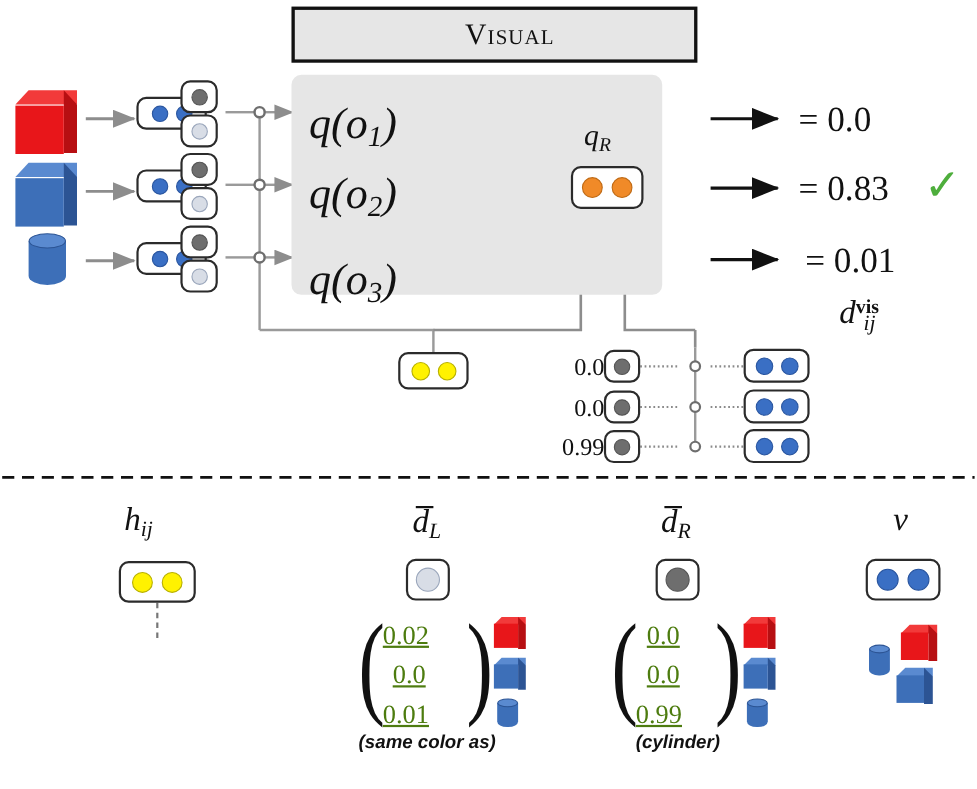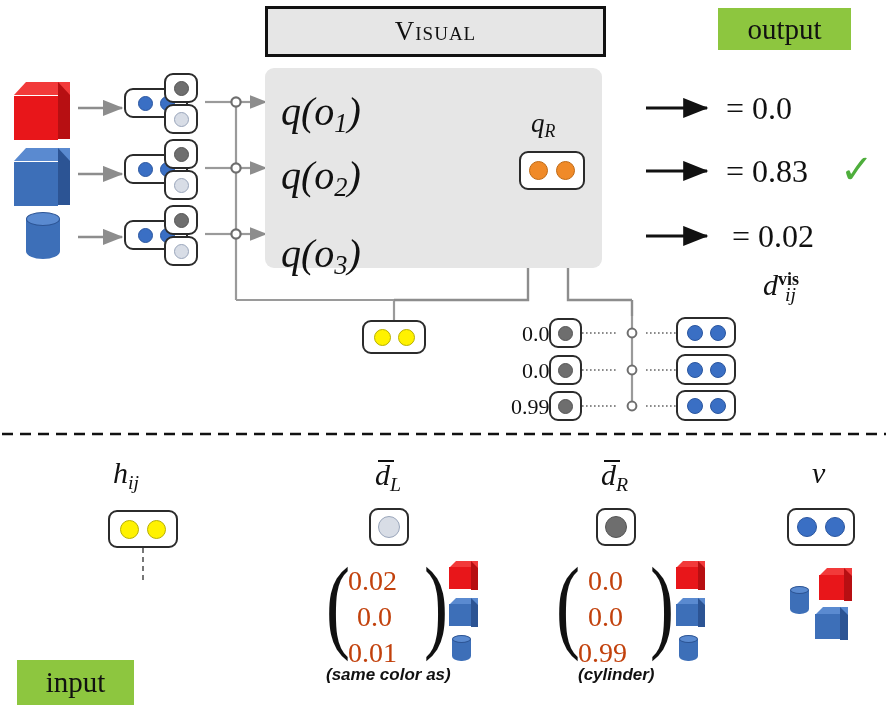--- a/index.html
+++ b/index.html
@@ -7,21 +7,21 @@
   #stage{position:relative;width:888px;height:717px;overflow:hidden;background:#fff;}
   .abs{position:absolute;}
   #svglayer{position:absolute;left:0;top:0;width:888px;height:717px;pointer-events:none;}
 
   
   .visual-title{
     left:265px;top:6px;width:335px;height:45px;
     background:#e6e6e6;border:3px solid #111;
     display:flex;align-items:center;justify-content:center;
     font-family:"Liberation Serif",serif;font-size:27px;letter-spacing:1px;
-    font-variant:small-caps;color:#111;
+    font-variant:small-caps;color:#111;padding-left:28px;
   }
   .badge-green{
     background:#8dc63f;color:#111;display:flex;align-items:center;justify-content:center;
     font-family:"Liberation Serif",serif;
   }
   .badge-output{left:718px;top:8px;width:133px;height:42px;font-size:29px;}
   .badge-input{left:17px;top:660px;width:117px;height:45px;font-size:29px;}
 
   
   .visual-panel{
@@ -50,21 +50,21 @@
   .math{position:absolute;font-family:"Liberation Serif",serif;font-style:italic;color:#111;white-space:nowrap;}
   .mathn{position:absolute;font-family:"Liberation Serif",serif;color:#111;white-space:nowrap;}
   .sub{font-size:0.66em;vertical-align:-0.28em;font-style:italic;}
   .sup{font-size:0.6em;vertical-align:0.55em;font-style:normal;font-weight:bold;}
 
   .qlabel{font-size:40px;}
   .numlabel{font-size:22px;}
   .outnum{font-size:32px;font-style:normal;}
   .legend-sym{font-size:30px;}
   .legend-cap{position:absolute;font-family:"Liberation Sans",sans-serif;font-weight:bold;font-style:italic;font-size:17px;color:#111;white-space:nowrap;}
-  .vecnum{position:absolute;font-family:"Liberation Serif",serif;font-size:28px;color:#c2410c;}
+  .vecnum{position:absolute;font-family:"Liberation Serif",serif;font-size:24px;color:#4d7c0f;text-decoration:underline;}
   .paren{position:absolute;font-family:"Liberation Serif",serif;color:#111;line-height:1;}
   .check{position:absolute;color:#4eae3c;font-size:40px;font-family:"DejaVu Sans",sans-serif;}
   .overbar{position:absolute;background:#111;height:2px;}
 </style>
 </head>
 <body>
 
 <div id="stage">
 
   <svg id="svglayer" viewBox="0 0 888 717">
@@ -144,23 +144,21 @@
       <line x1="2" y1="434" x2="886" y2="434"></line>
     </g>
 
     <g stroke="#777" stroke-width="2" stroke-dasharray="5 4">
       <line x1="143" y1="548" x2="143" y2="583"></line>
     </g>
   </svg>
 
   <div class="abs visual-title">Visual</div>
 
-  <div class="abs badge-green badge-output">output</div>
-
-  <div class="abs badge-green badge-input">input</div>
+
 
   <div class="abs visual-panel"></div>
 
   <div class="abs cube" style="left:14px;top:82px;width:58px;height:58px;">
     <div class="top" style="width:44px;height:0;border-left:12px solid transparent;border-bottom:13px solid #f23a3a;"></div>
     <div class="side" style="left:44px;width:0;height:44px;border-top:13px solid transparent;border-left:12px solid #b70f12;"></div>
     <div class="front" style="width:44px;height:44px;background:#e8161a;"></div>
   </div>
 
   <div class="abs cube" style="left:14px;top:148px;width:58px;height:58px;">
@@ -221,21 +219,21 @@
     <span>q</span><span class="sub">R</span>
   </div>
   <div class="abs capsule" style="left:519px;top:151px;width:66px;height:39px;gap:8px;">
     <span class="dot" style="width:19px;height:19px;background:#f08a28;border:1.5px solid #c06a14;"></span>
     <span class="dot" style="width:19px;height:19px;background:#f08a28;border:1.5px solid #c06a14;"></span>
   </div>
 
   <div class="mathn outnum" style="left:726px;top:90px;">= 0.0</div>
   <div class="mathn outnum" style="left:726px;top:153px;">= 0.83</div>
   <div class="check" style="left:840px;top:146px;">✓</div>
-  <div class="mathn outnum" style="left:732px;top:218px;">= 0.02</div>
+  <div class="mathn outnum" style="left:732px;top:218px;">= 0.01</div>
 
   <div class="math" style="left:763px;top:268px;font-size:30px;">
     <span>d</span><span class="sup">vis</span><span class="sub" style="margin-left:-14px;">ij</span>
   </div>
 
   <div class="abs capsule" style="left:362px;top:320px;width:64px;height:34px;gap:7px;">
     <span class="dot" style="width:17px;height:17px;background:#fff200;border:1.5px solid #b8b000;"></span>
     <span class="dot" style="width:17px;height:17px;background:#fff200;border:1.5px solid #b8b000;"></span>
   </div>
 

